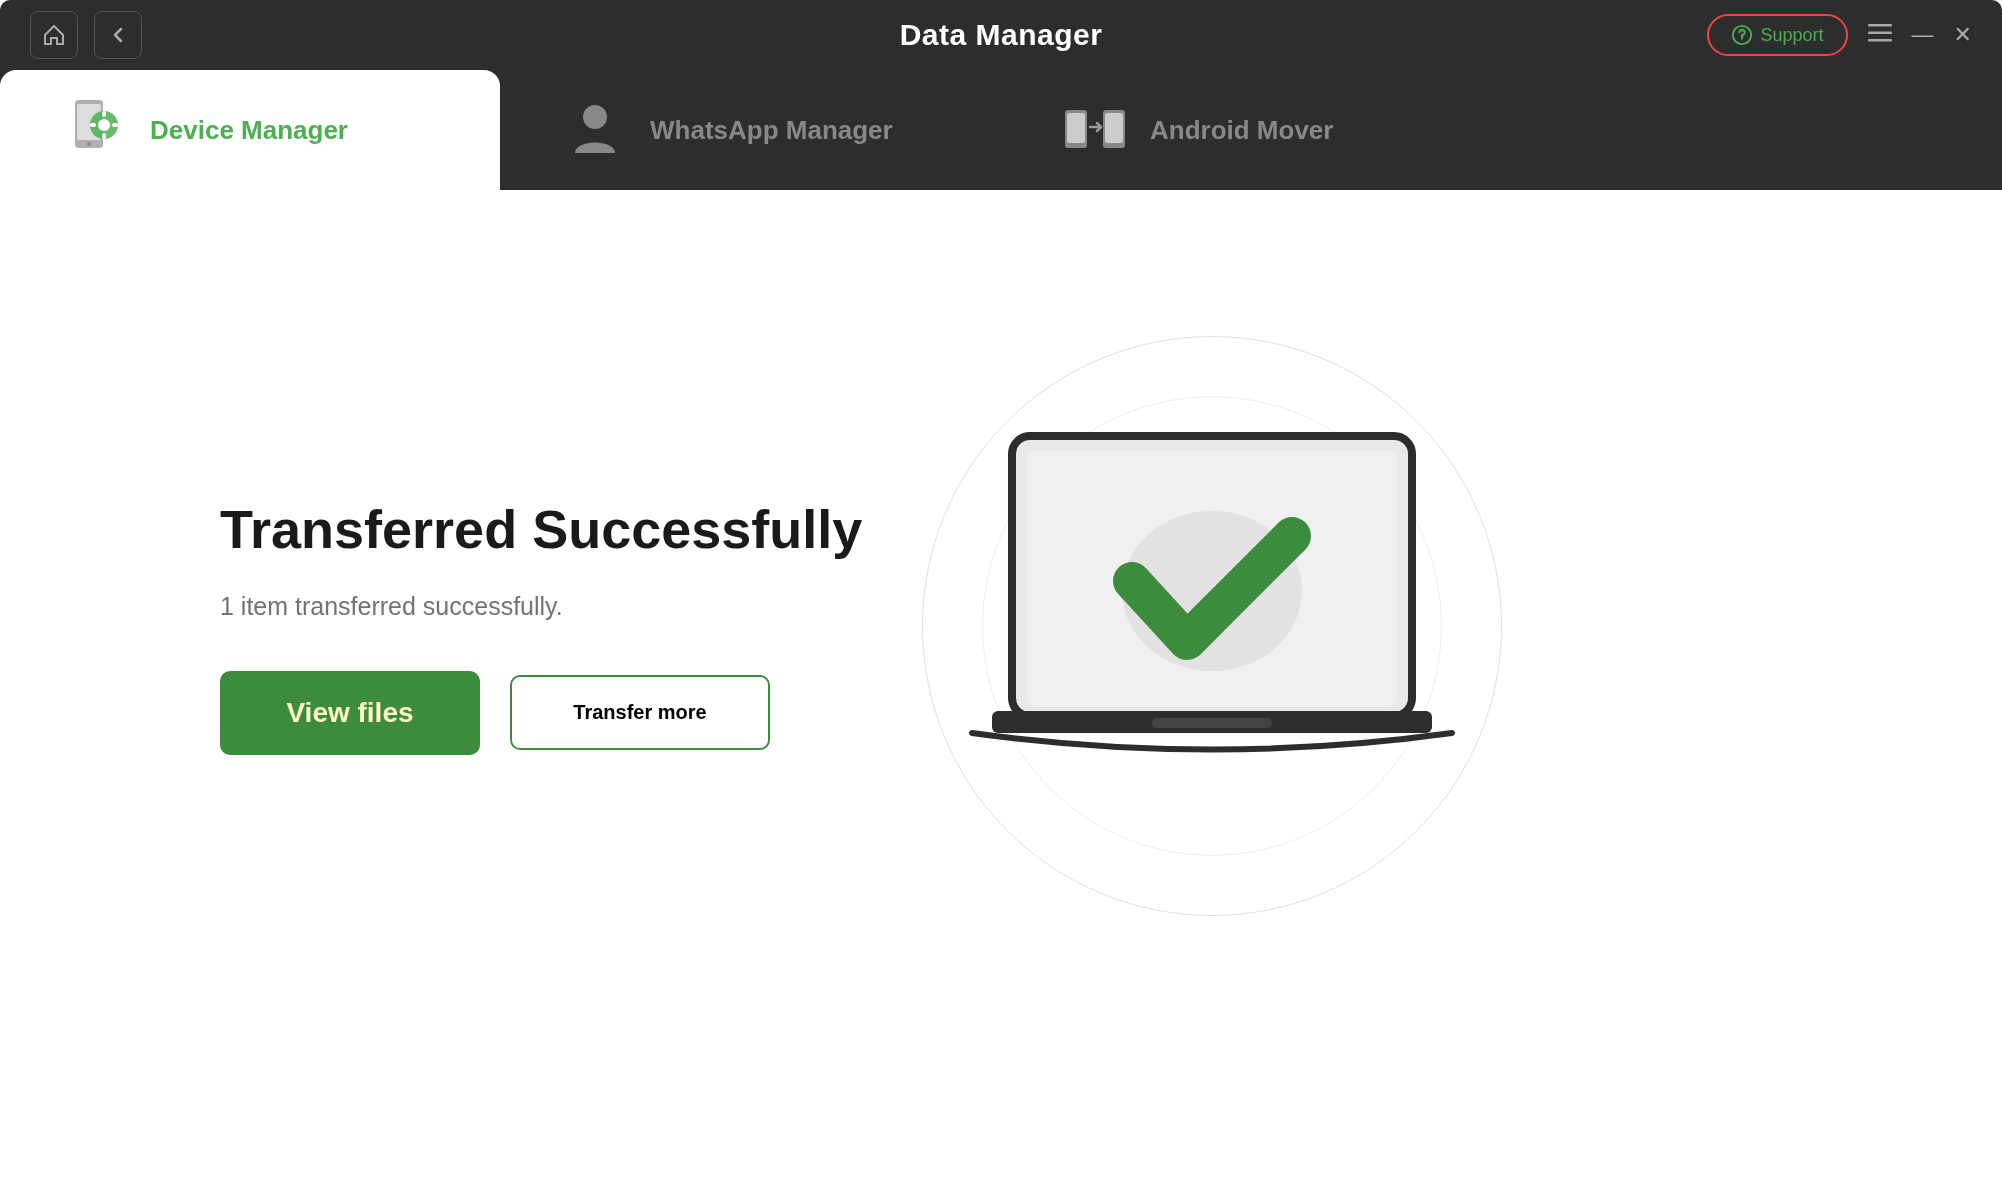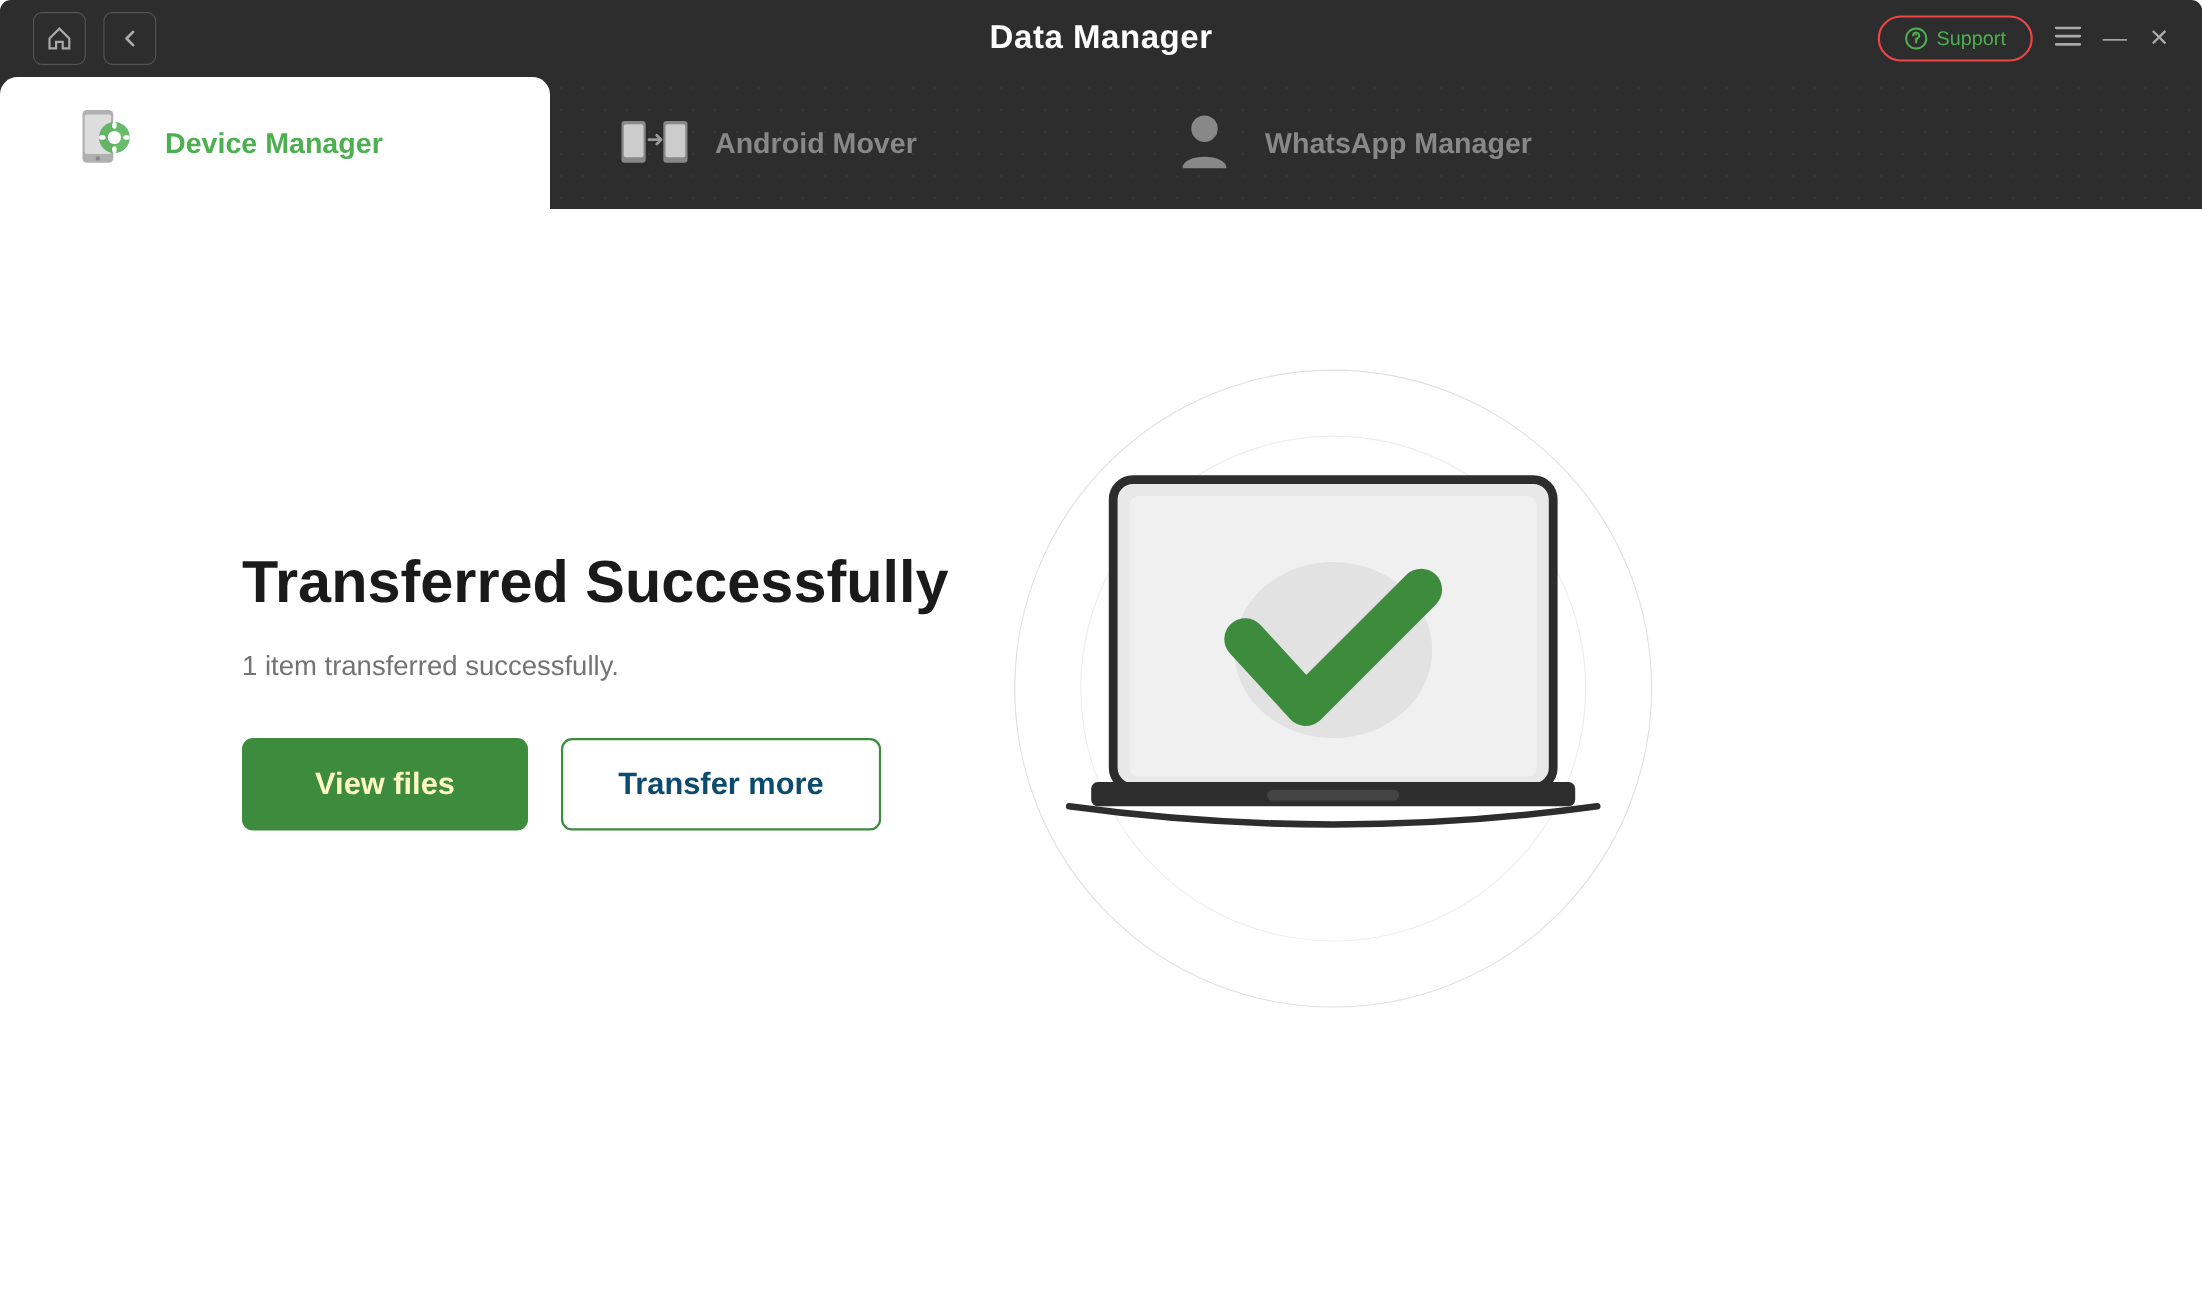--- a/index.html
+++ b/index.html
@@ -204,25 +204,25 @@
       border-radius: 10px;
       padding: 26px 60px;
       font-size: 28px;
       font-weight: 600;
       cursor: pointer;
       min-width: 260px;
     }
 
     .btn-secondary {
       background: transparent;
-      color: #0c4a6e;
+      color: #000000;
       border: 2px solid #3d8c3d;
       border-radius: 10px;
       padding: 24px 50px;
-      font-size: 28px;
+      font-size: 20px;
       font-weight: 600;
       cursor: pointer;
       min-width: 260px;
     }
 
     
     .content-right {
       position: relative;
       display: flex;
       align-items: center;
@@ -322,39 +322,39 @@
         <rect x="42" y="38" width="4" height="6" rx="2" fill="white"></rect>
         <rect x="30" y="28" width="6" height="4" rx="2" fill="white"></rect>
         <rect x="52" y="28" width="6" height="4" rx="2" fill="white"></rect>
       </svg>
       <span class="tab-label">Device Manager</span>
     </div>
 
     <div class="tab-item">
       <svg class="tab-icon" viewBox="0 0 70 70" fill="none" xmlns="http://www.w3.org/2000/svg">
 
+        <circle cx="35" cy="22" r="12" fill="#888"></circle>
+        <path d="M15 58 C15 44 55 44 55 58" fill="#888"></path>
+      </svg>
+      <span class="tab-label">WhatsApp Manager</span>
+    </div>
+
+    <div class="tab-item">
+      <svg class="tab-icon" viewBox="0 0 70 70" fill="none" xmlns="http://www.w3.org/2000/svg">
+
         <rect x="5" y="15" width="22" height="38" rx="3" fill="#888"></rect>
         <rect x="7" y="18" width="18" height="30" rx="2" fill="#ccc"></rect>
         <rect x="43" y="15" width="22" height="38" rx="3" fill="#888"></rect>
         <rect x="45" y="18" width="18" height="30" rx="2" fill="#ccc"></rect>
 
         <path d="M30 32 L40 32 M37 28 L41 32 L37 36" stroke="#999" stroke-width="2.5" stroke-linecap="round" stroke-linejoin="round"></path>
       </svg>
       <span class="tab-label">Android Mover</span>
     </div>
 
-    <div class="tab-item">
-      <svg class="tab-icon" viewBox="0 0 70 70" fill="none" xmlns="http://www.w3.org/2000/svg">
-
-        <circle cx="35" cy="22" r="12" fill="#888"></circle>
-        <path d="M15 58 C15 44 55 44 55 58" fill="#888"></path>
-      </svg>
-      <span class="tab-label">WhatsApp Manager</span>
-    </div>
-
   </div>
 
   <div class="main-content">
 
     <div class="content-left">
       <h1 class="success-title">Transferred Successfully</h1>
       <p class="success-subtitle">1 item transferred successfully.</p>
 
       <div class="action-buttons">
         <button class="btn-primary">View files</button>

